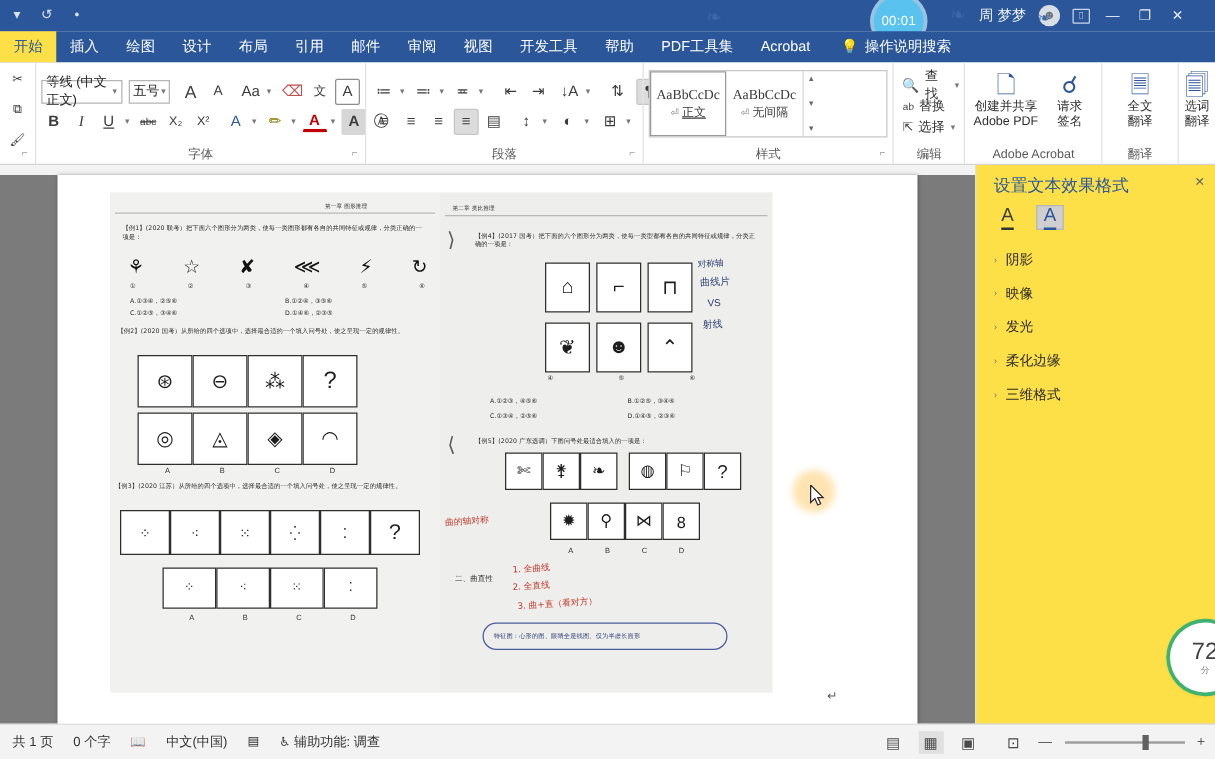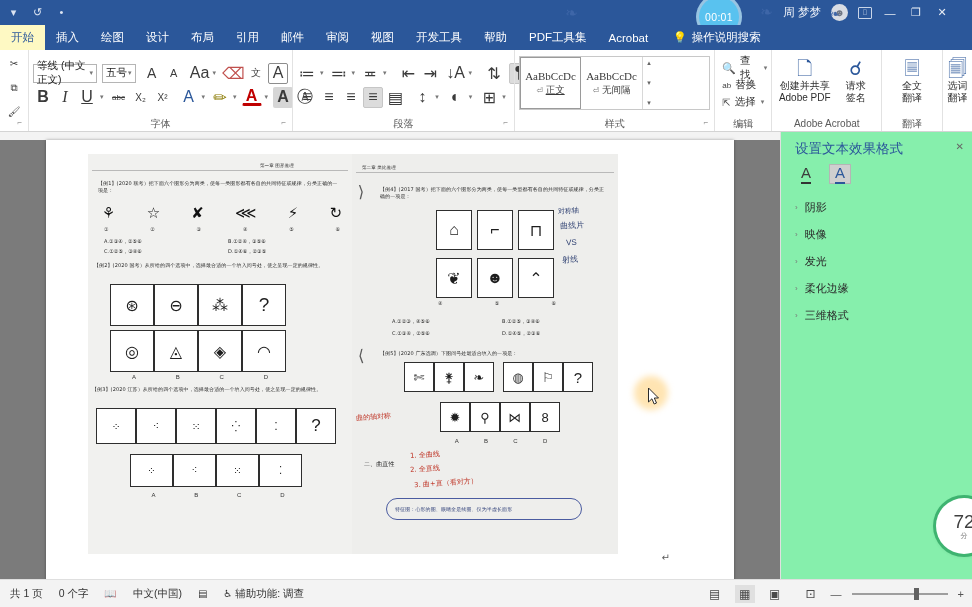--- a/index.html
+++ b/index.html
@@ -60,21 +60,21 @@
   
   .tabstrip {
     position: absolute; left: 0; top: 25px; width: 972px; height: 25px;
     background: #2b579a; display: flex; align-items: stretch;
     font-size: 11.5px;
   }
   .tab {
     padding: 0 11px; display: flex; align-items: center; color: #ffffff;
     white-space: nowrap;
   }
-  .tab.active { background: #fef9c3; color: #2b579a; }
+  .tab.active { background: #fde047; color: #2b579a; }
   .tellme { display: flex; align-items: center; gap: 5px; padding-left: 14px; color: #fff; }
   .bulb { font-size: 11px; }
 
   
   .ribbon {
     position: absolute; left: 0; top: 50px; width: 972px; height: 82px;
     background: #ffffff; border-bottom: 1px solid #d4d4d4;
     display: flex; align-items: stretch;
   }
   .grp { position: relative; display: flex; flex-direction: column; padding: 3px 4px 0 4px; }
@@ -85,21 +85,21 @@
     position: relative;
   }
   .dlg-launch {
     position: absolute; right: 2px; bottom: 1px; font-size: 8px; color: #9a9a9a;
   }
   .row { display: flex; align-items: center; gap: 2px; }
   .row + .row { margin-top: 3px; }
   .btn {
     min-width: 20px; height: 21px; padding: 0 2px;
     display: inline-flex; align-items: center; justify-content: center;
-    font-size: 16px; color: #3b3b3b; border: 1px solid transparent; border-radius: 2px;
+    font-size: 12px; color: #3b3b3b; border: 1px solid transparent; border-radius: 2px;
   }
   .btn.sel { background: #dcdcdc; border-color: #c6c6c6; }
   .caret { font-size: 7px; color: #777; margin-left: 1px; }
   .fontbox {
     height: 19px; border: 1px solid #b5b5b5; background: #fff;
     display: flex; align-items: center; justify-content: space-between;
     padding: 0 3px; font-size: 10.5px; color: #222;
   }
   .fontbox.name { width: 93px; }
   .fontbox.size { width: 47px; }
@@ -166,21 +166,21 @@
     position: absolute; inset: 0; display: flex; align-items: center; justify-content: center;
     font-size: 16px; color: #1d1d1d;
   }
   .redink { position: absolute; color: #c0392b; font-size: 7px; font-family: "DejaVu Sans", sans-serif; transform: rotate(-4deg); }
   .blueink { position: absolute; color: #2c3e70; font-size: 7px; transform: rotate(-3deg); }
   .para-mark { position: absolute; right: 64px; bottom: 18px; color: #5b5b5b; font-size: 10px; }
 
   
   .taskpane {
     position: absolute; left: 780px; top: 132px; width: 192px; height: 447px;
-    background: #86efac; border-left: 1px solid #e0e0e0;
+    background: #fde047; border-left: 1px solid #e0e0e0;
   }
   .tp-title {
     position: absolute; left: 14px; top: 8px; font-size: 13.5px; color: #2b579a;
   }
   .tp-close { position: absolute; right: 8px; top: 9px; font-size: 10px; color: #666; }
   .tp-icons { position: absolute; left: 14px; top: 32px; display: flex; gap: 12px; }
   .tp-ic {
     width: 22px; height: 20px; display: flex; align-items: center; justify-content: center;
     font-size: 15px; color: #3c3c3c; border: 1px solid transparent;
   }

